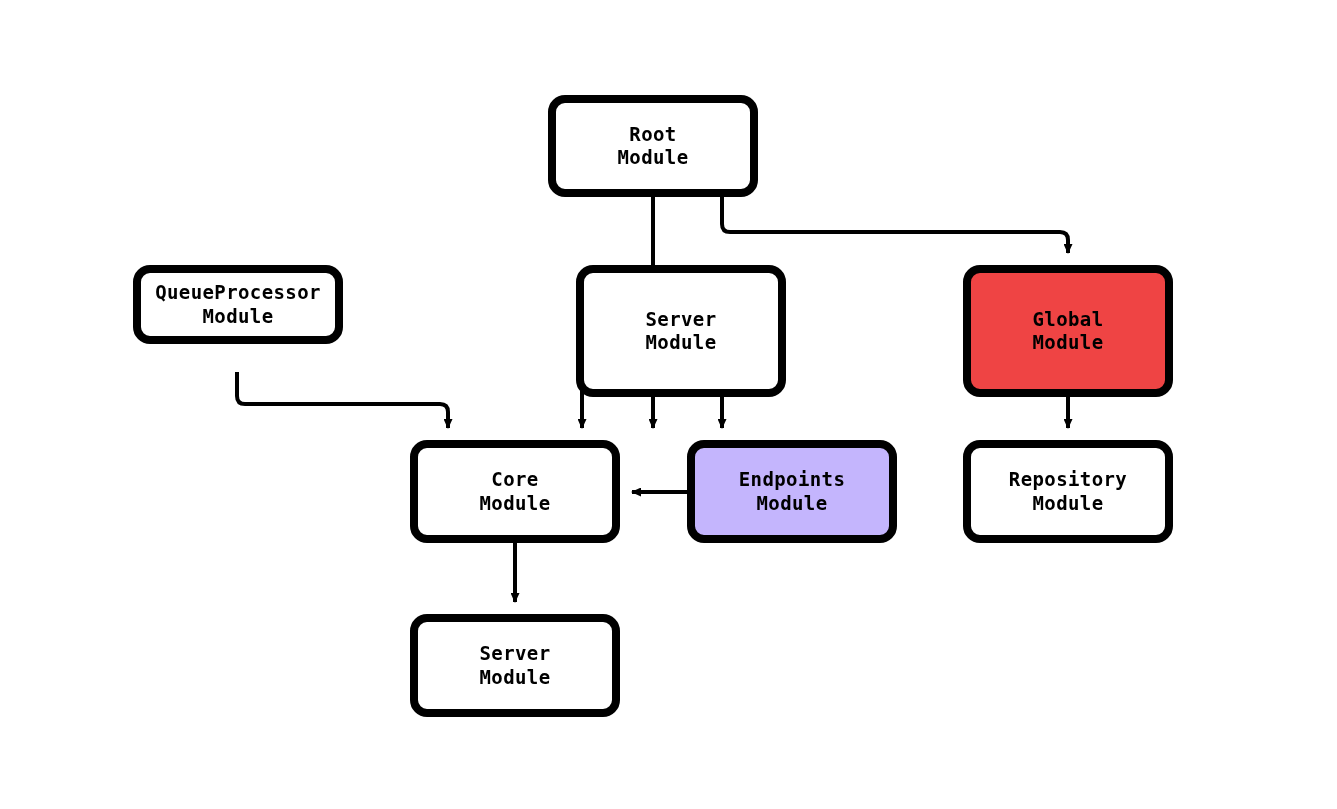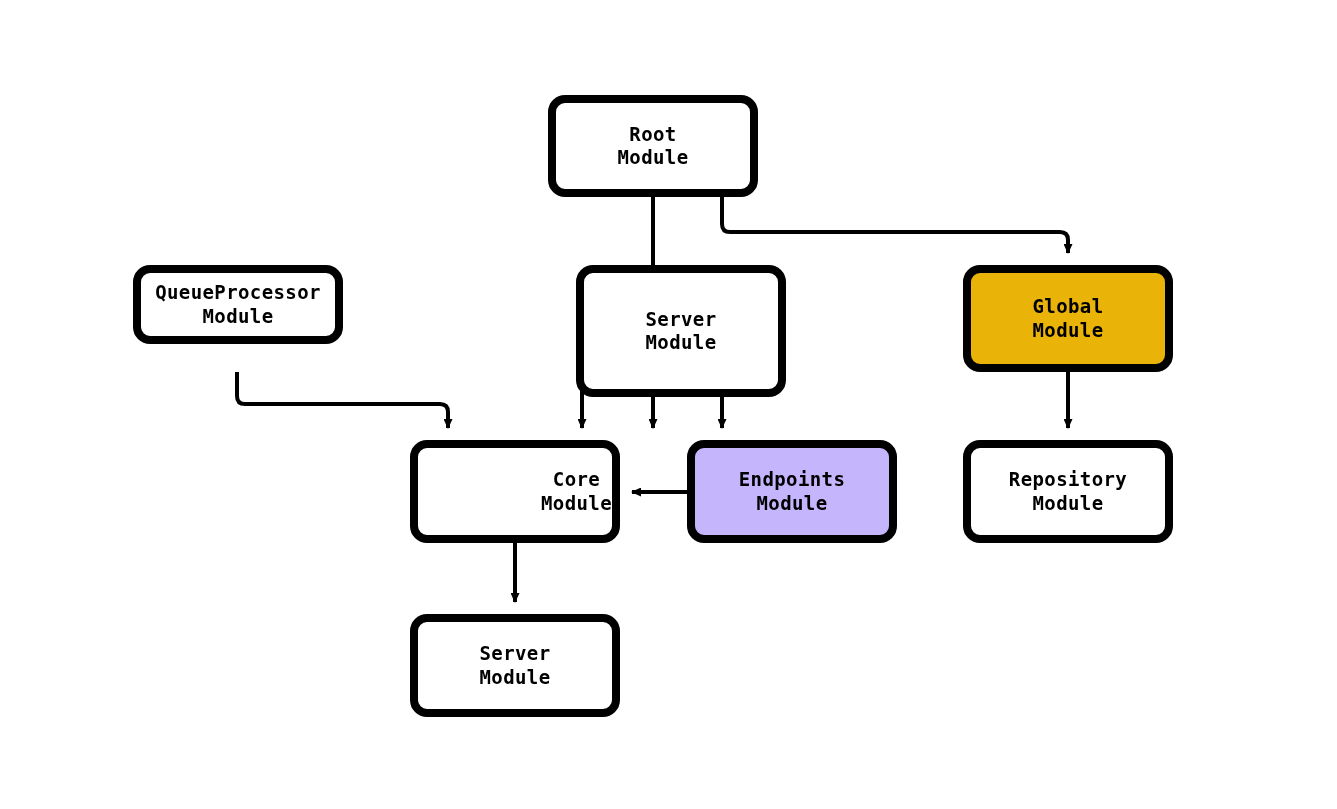--- a/index.html
+++ b/index.html
@@ -85,26 +85,26 @@
   <div class="node" style="left: 133px; top: 265px; width: 210px; height: 79px; border-color: rgb(0, 0, 0); background: rgb(255, 255, 255);">
     <span class="node-label">QueueProcessor
 Module</span>
   </div>
 
   <div class="node" style="left: 576px; top: 265px; width: 210px; height: 132px; border-color: rgb(0, 0, 0); background: rgb(255, 255, 255);">
     <span class="node-label">Server
 Module</span>
   </div>
 
-  <div class="node" style="left: 963px; top: 265px; width: 210px; height: 107px; border-color: rgb(0, 0, 0); background: #eab308;">
+  <div class="node" style="left: 963px; top: 265px; width: 210px; height: 132px; border-color: rgb(0, 0, 0); background: #ef4444;">
     <span class="node-label">Global
 Module</span>
   </div>
 
-  <div class="node" style="left: 410px; top: 440px; width: 210px; height: 103px; border-color: rgb(0, 0, 0); background: rgb(255, 255, 255); justify-content: flex-end;">
+  <div class="node" style="left: 410px; top: 440px; width: 210px; height: 103px; border-color: rgb(0, 0, 0); background: rgb(255, 255, 255);">
     <span class="node-label">Core
 Module</span>
   </div>
 
   <div class="node" style="left: 687px; top: 440px; width: 210px; height: 103px; border-color: rgb(0, 0, 0); background: #c4b5fd;">
     <span class="node-label">Endpoints
 Module</span>
   </div>
 
   <div class="node" style="left: 963px; top: 440px; width: 210px; height: 103px; border-color: rgb(0, 0, 0); background: rgb(255, 255, 255);">

